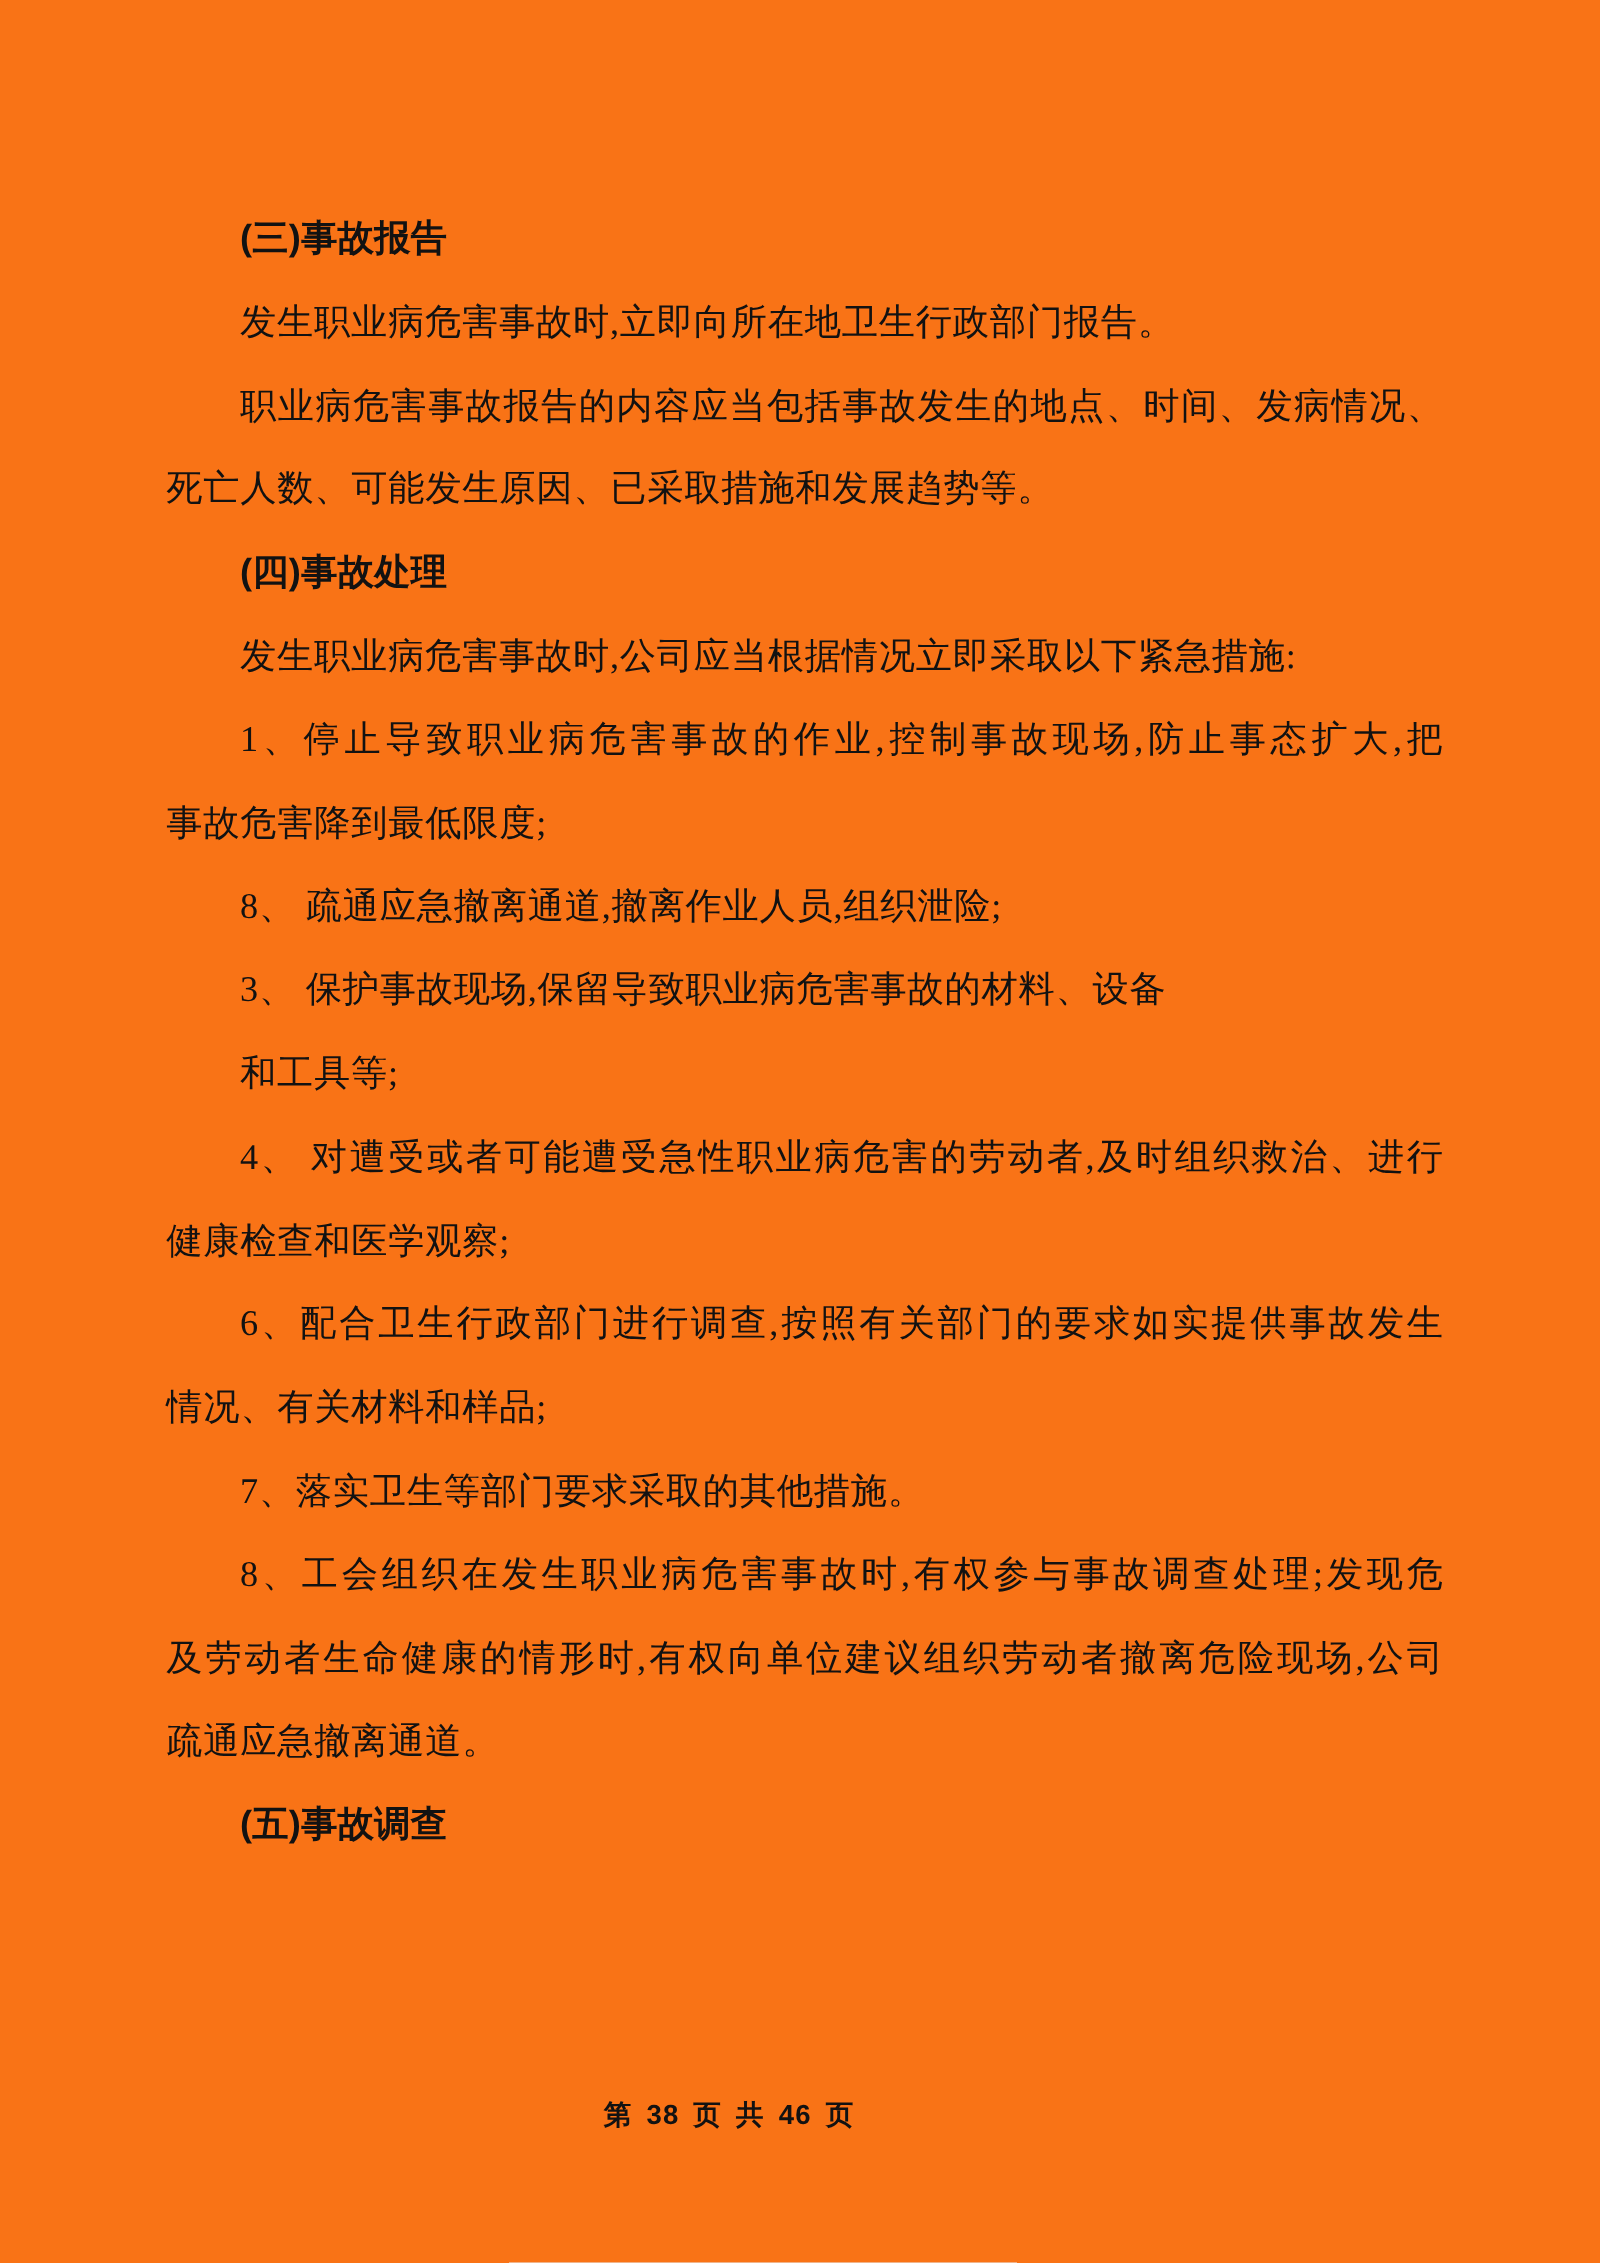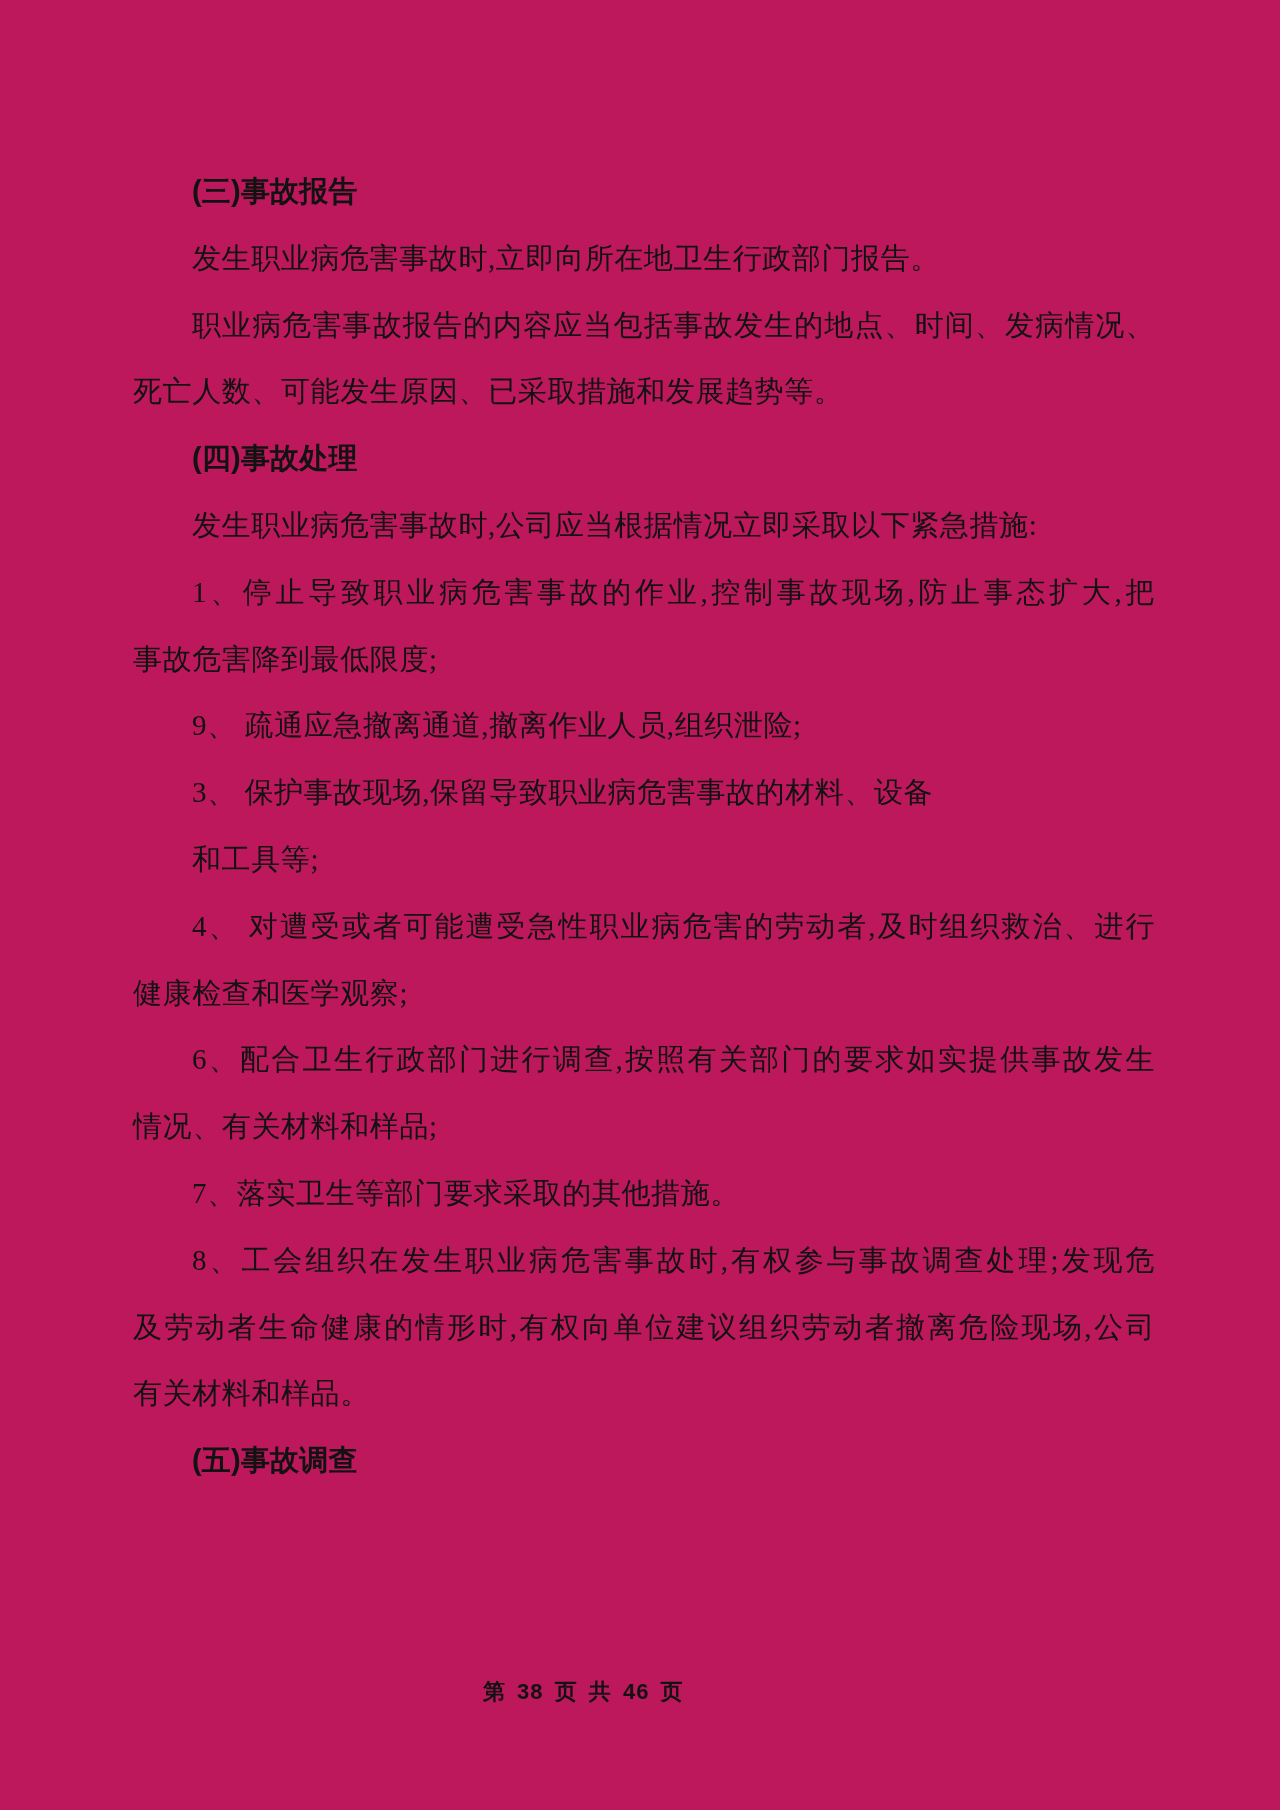--- a/index.html
+++ b/index.html
@@ -5,21 +5,21 @@
   html, body {
     margin: 0;
     padding: 0;
     background: #e8e8e8;
   }
   .page {
     position: relative;
     width: 1280px;
     height: 1810px;
     margin: 0 auto;
-    background: #be185d;
+    background: #f97316;
     overflow: hidden;
     font-family: "Liberation Serif", "DejaVu Serif", serif;
     color: #121212;
   }
   .text-block {
     position: absolute;
     top: 158px;
     left: 133px;
     width: 1022px;
   }
@@ -63,28 +63,28 @@
 <div class="page">
   <div class="text-block">
     <div class="line heading indent">(三)事故报告</div>
     <div class="line indent">发生职业病危害事故时,立即向所在地卫生行政部门报告。</div>
     <div class="line indent jf">职业病危害事故报告的内容应当包括事故发生的地点、时间、发病情况、</div>
     <div class="line">死亡人数、可能发生原因、已采取措施和发展趋势等。</div>
     <div class="line heading indent">(四)事故处理</div>
     <div class="line indent">发生职业病危害事故时,公司应当根据情况立即采取以下紧急措施:</div>
     <div class="line indent jf">1、停止导致职业病危害事故的作业,控制事故现场,防止事态扩大,把</div>
     <div class="line">事故危害降到最低限度;</div>
-    <div class="line indent">9、 疏通应急撤离通道,撤离作业人员,组织泄险;</div>
+    <div class="line indent">8、 疏通应急撤离通道,撤离作业人员,组织泄险;</div>
     <div class="line indent">3、 保护事故现场,保留导致职业病危害事故的材料、设备</div>
     <div class="line indent">和工具等;</div>
     <div class="line indent jf">4、 对遭受或者可能遭受急性职业病危害的劳动者,及时组织救治、进行</div>
     <div class="line">健康检查和医学观察;</div>
     <div class="line indent jf">6、配合卫生行政部门进行调查,按照有关部门的要求如实提供事故发生</div>
     <div class="line">情况、有关材料和样品;</div>
     <div class="line indent">7、落实卫生等部门要求采取的其他措施。</div>
     <div class="line indent jf">8、工会组织在发生职业病危害事故时,有权参与事故调查处理;发现危</div>
     <div class="line jf">及劳动者生命健康的情形时,有权向单位建议组织劳动者撤离危险现场,公司</div>
-    <div class="line">有关材料和样品。</div>
+    <div class="line">疏通应急撤离通道。</div>
     <div class="line heading indent">(五)事故调查</div>
   </div>
 
   <div class="footer">第 38 页 共 46 页</div>
 </div>
 
 </body></html>

